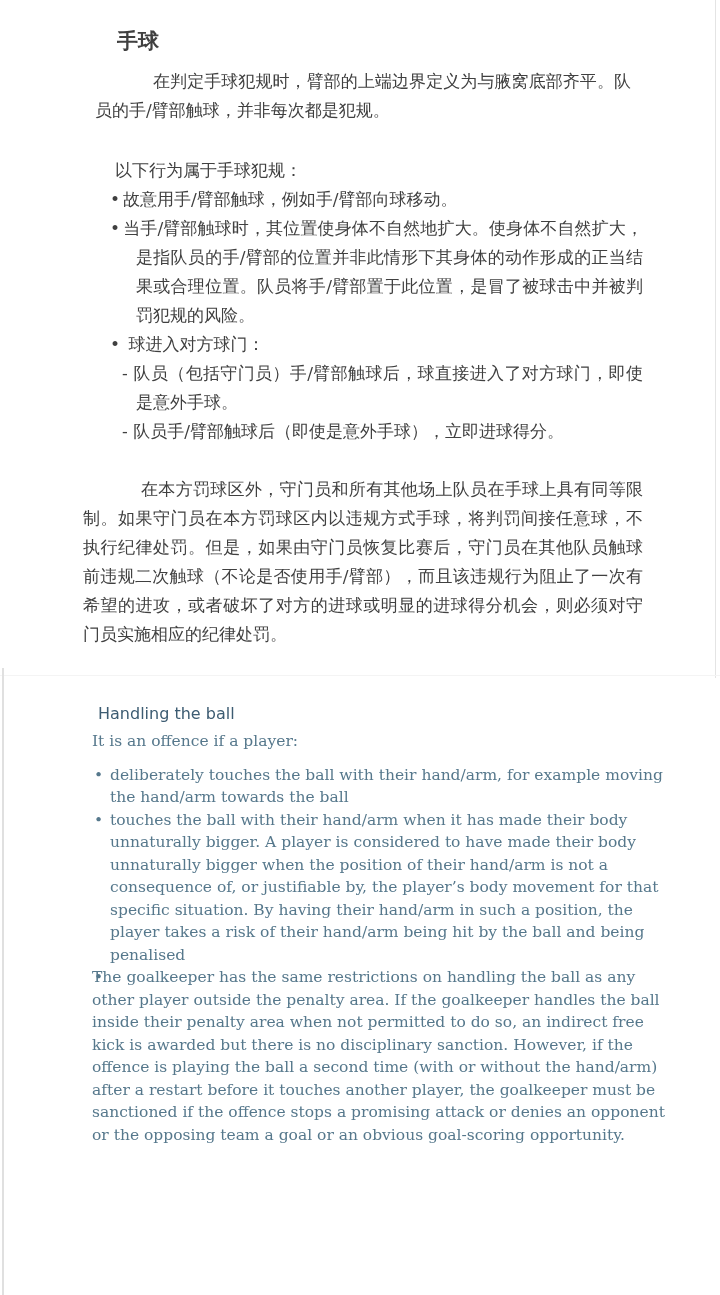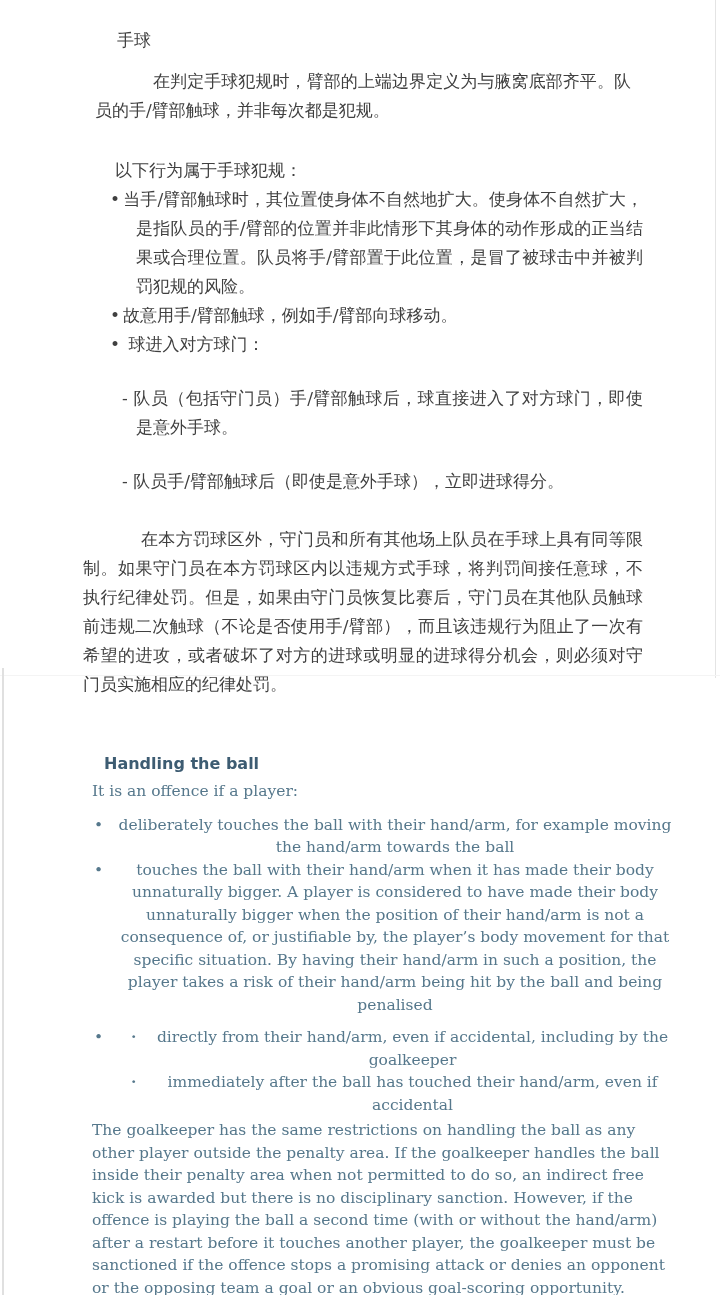--- a/index.html
+++ b/index.html
@@ -15,85 +15,81 @@
   .seam{position:absolute;left:0;top:675px;width:720px;height:1px;background:#f4f4f4;}
 
   
   .cn{
     padding:26px 77px 0 83px;
     color:#404040;
     font-size:17px;
     line-height:29px;
     text-align:justify;
   }
-  .cn-title{margin:0 0 7px 34px;font-size:17px;font-weight:normal;line-height:29px;}
+  .cn-title{margin:0 0 7px 34px;font-size:21px;font-weight:bold;line-height:29px;}
   .cn-indent{margin:12px;text-indent:58px;}
   .cn-intro{margin:31px 0 0 32px;}
   .cn-list{margin:0;padding:0;list-style:none;}
   .cn-li{padding-left:53px;text-indent:-26px;}
   .cn-li::before{content:"•";padding-right:3px;}
-  .cn-dash{text-indent:-14px;margin-top:25px;}
+  .cn-dash{text-indent:-14px;}
   .cn-final{margin:29px 0 0;text-indent:58px;}
 
   
   .en{
     margin-top:54px;
     padding:0 40px 0 92px;
     color:#56788c;
     font-size:15.5px;
     line-height:22.5px;
   }
   .en-heading{
-    margin:0 12px 5px;
+    margin:0 6px 5px;
     font-family:"DejaVu Sans","Liberation Sans",sans-serif;
-    font-weight:bold;
+    font-weight:normal;
     font-size:16px;
     color:#3d5c72;
     line-height:22px;
   }
   .en p{margin:0 0 11px;}
   .en-intro{margin:0 0 13px;}
   .en-list{list-style:none;margin:0;padding:0;}
-  .en-list > li{position:relative;padding-left:18px;text-align:center;}
+  .en-list > li{position:relative;padding-left:18px;}
   .en-list > li::before{content:"•";position:absolute;left:2px;}
   .en-sub{list-style:none;margin:10px 0 3px;padding:0 0 0 21px;}
   .en-sub > li{position:relative;padding-left:14px;}
   .en-sub > li::before{content:"·";position:absolute;left:0;font-weight:bold;}
   .en-final{margin:13px 0 0;}
 </style>
 </head>
 <body>
 
 <div class="edge-top-right"></div>
 <div class="seam"></div>
 <div class="edge-bottom-left"></div>
 
 <section class="cn">
   <h2 class="cn-title">手球</h2>
   <p class="cn-indent">在判定手球犯规时，臂部的上端边界定义为与腋窝底部齐平。队员的手/臂部触球，并非每次都是犯规。</p>
   <p class="cn-intro">以下行为属于手球犯规：</p>
   <ul class="cn-list">
+    <li class="cn-li"><span>故意用手/臂部触球，例如手/臂部向球移动。</span></li>
     <li class="cn-li"><span>当手/臂部触球时，其位置使身体不自然地扩大。使身体不自然扩大，是指队员的手/臂部的位置并非此情形下其身体的动作形成的正当结果或合理位置。队员将手/臂部置于此位置，是冒了被球击中并被判罚犯规的风险。</span></li>
-    <li class="cn-li"><span>故意用手/臂部触球，例如手/臂部向球移动。</span></li>
     <li class="cn-li">
       <span>球进入对方球门：</span>
       <div class="cn-dash">- 队员（包括守门员）手/臂部触球后，球直接进入了对方球门，即使是意外手球。</div>
       <div class="cn-dash">- 队员手/臂部触球后（即使是意外手球），立即进球得分。</div>
     </li>
   </ul>
   <p class="cn-final">在本方罚球区外，守门员和所有其他场上队员在手球上具有同等限制。如果守门员在本方罚球区内以违规方式手球，将判罚间接任意球，不执行纪律处罚。但是，如果由守门员恢复比赛后，守门员在其他队员触球前违规二次触球（不论是否使用手/臂部），而且该违规行为阻止了一次有希望的进攻，或者破坏了对方的进球或明显的进球得分机会，则必须对守门员实施相应的纪律处罚。</p>
 </section>
 
 <section class="en">
   <h3 class="en-heading">Handling the ball</h3>
   <p class="en-intro">It is an offence if a player:</p>
   <ul class="en-list">
     <li><span>deliberately touches the ball with their hand/arm, for example moving the hand/arm towards the ball</span></li>
     <li><span>touches the ball with their hand/arm when it has made their body unnaturally bigger. A player is considered to have made their body unnaturally bigger when the position of their hand/arm is not a consequence of, or justifiable by, the player’s body movement for that specific situation. By having their hand/arm in such a position, the player takes a risk of their hand/arm being hit by the ball and being penalised</span></li>
     <li>
-      <ul class="en-sub">
-        <li><span>directly from their hand/arm, even if accidental, including by the goalkeeper</span></li>
-        <li><span>immediately after the ball has touched their hand/arm, even if accidental</span></li>
-      </ul>
     </li>
   </ul>
   <p class="en-final">The goalkeeper has the same restrictions on handling the ball as any other player outside the penalty area. If the goalkeeper handles the ball inside their penalty area when not permitted to do so, an indirect free kick is awarded but there is no disciplinary sanction. However, if the offence is playing the ball a second time (with or without the hand/arm) after a restart before it touches another player, the goalkeeper must be sanctioned if the offence stops a promising attack or denies an opponent or the opposing team a goal or an obvious goal-scoring opportunity.</p>
 </section>
 
 </body></html>

